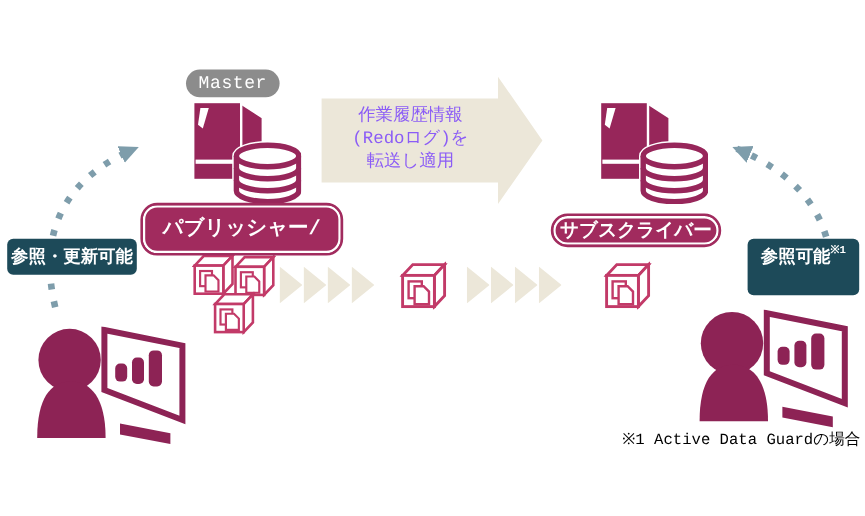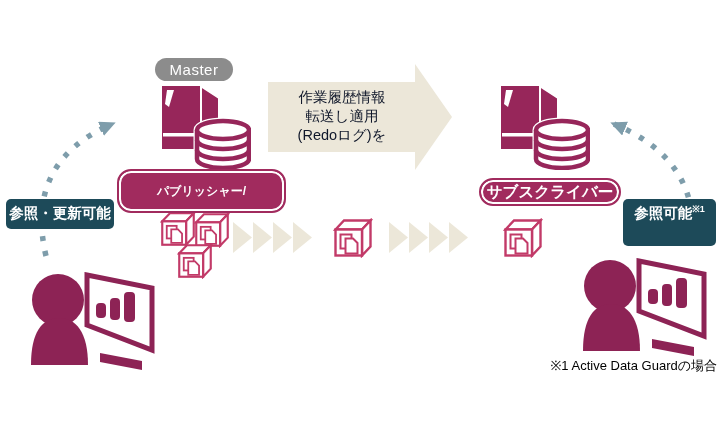--- a/index.html
+++ b/index.html
@@ -1,18 +1,18 @@
 <!DOCTYPE html>
 <html><head>
 <meta charset="utf-8">
 <style>
   html,body{margin:0;padding:0;background:#fff;}
   #stage{
     position:relative;width:721px;height:430px;overflow:hidden;background:#fff;
-    font-family:Liberation Sans, sans-serif;
+    font-family:Liberation Mono, monospace;
   }
   .abs{position:absolute;}
   
   .gray-pill{
     background:#8c8c8c;color:#fff;border-radius:12px;
     display:flex;align-items:center;justify-content:center;
     font-size:15px;letter-spacing:.5px;z-index:1;
   }
   
   .red-badge{
@@ -22,21 +22,21 @@
     z-index:2;box-sizing:border-box;
   }
   
   .teal-badge{
     background:#1d4a59;color:#fff;font-weight:bold;border-radius:5px;
     display:flex;align-items:flex-start;justify-content:center;
     font-size:14.5px;z-index:2;box-sizing:border-box;padding-top:5px;
   }
   .teal-badge sup{font-size:9px;font-weight:bold;line-height:1;margin-top:1px;}
   .arrow-text{
-    text-align:center;color:#0f172a;font-size:14.5px;line-height:19px;z-index:1;
+    text-align:center;color:#8b5cf6;font-size:14.5px;line-height:19px;z-index:1;
   }
   .chev-group{display:flex;gap:1px;z-index:1;}
   .footnote{color:#000;font-size:13px;z-index:1;white-space:nowrap;text-align:right;}
   svg{display:block;}
   .z0{z-index:0;} .z1{z-index:1;}
 </style>
 </head>
 <body>
 
 <div id="stage">
@@ -83,28 +83,28 @@
       <path d="M42 56 A26 9 0 0 0 94 56" fill="none" stroke="#97265a" stroke-width="4.5"></path>
       <path d="M42 66 A26 9 0 0 0 94 66" fill="none" stroke="#97265a" stroke-width="4.5"></path>
     </g>
   </svg>
 
   <svg class="abs z1" style="left:265px;top:60px;" width="190" height="114" viewBox="0 0 190 114">
     <polygon points="3,22 150,22 150,4 187,57 150,110 150,92 3,92" fill="#ece7d9"></polygon>
   </svg>
   <div class="abs arrow-text" style="left:272px;top:88px;width:140px;">
     <div>作業履歴情報</div>
+    <div>(Redoログ)を</div>
     <div>転送し適用</div>
-    <div>(Redoログ)を</div>
-  </div>
-
-  <div class="abs red-badge" style="left:117px;top:169px;width:169px;height:44px;font-size:12px;line-height:19px;">
+  </div>
+
+  <div class="abs red-badge" style="left:117px;top:169px;width:169px;height:44px;font-size:17px;line-height:19px;">
     <div>パブリッシャー/</div>
   </div>
-  <div class="abs red-badge" style="left:459px;top:178px;width:142px;height:28px;font-size:15.5px;margin-left:20px;">サブスクライバー</div>
+  <div class="abs red-badge" style="left:459px;top:178px;width:142px;height:28px;font-size:15.5px;">サブスクライバー</div>
 
   <div class="abs teal-badge" style="left:6px;top:199px;width:108px;height:30px;">参照・更新可能</div>
   <div class="abs teal-badge" style="left:623px;top:199px;width:93px;height:47px;">
     <span>参照可能</span>
       <sup>※1</sup>
   </div>
 
   <div class="abs z1" style="left:160px;top:211px;width:72px;height:68px;">
     <svg class="abs" style="left:0;top:0;" width="36" height="36" viewBox="0 0 40 40">
       <polygon points="2.5,11.5 11,2.5 37.5,2.5 29,11.5" fill="#fff" stroke="#c23a68" stroke-width="2.4"></polygon>

